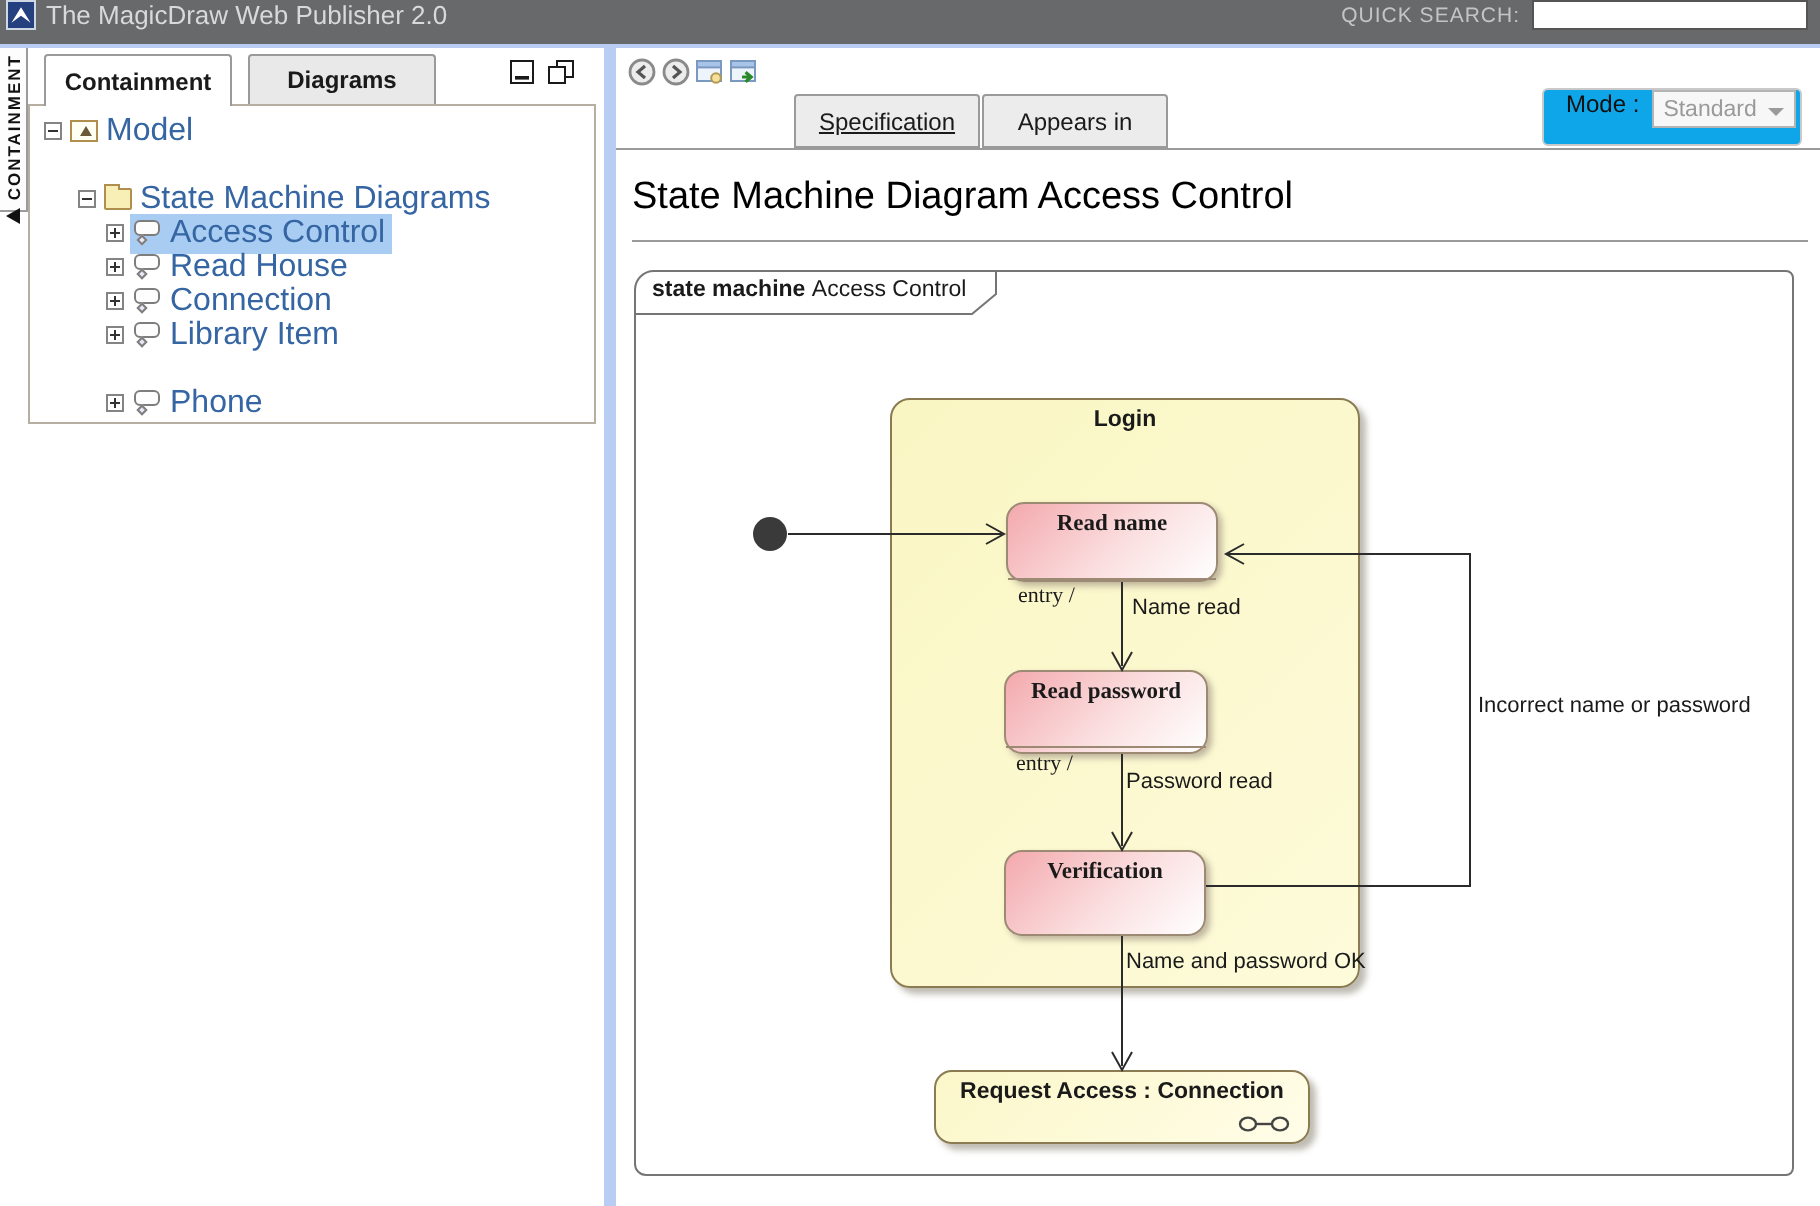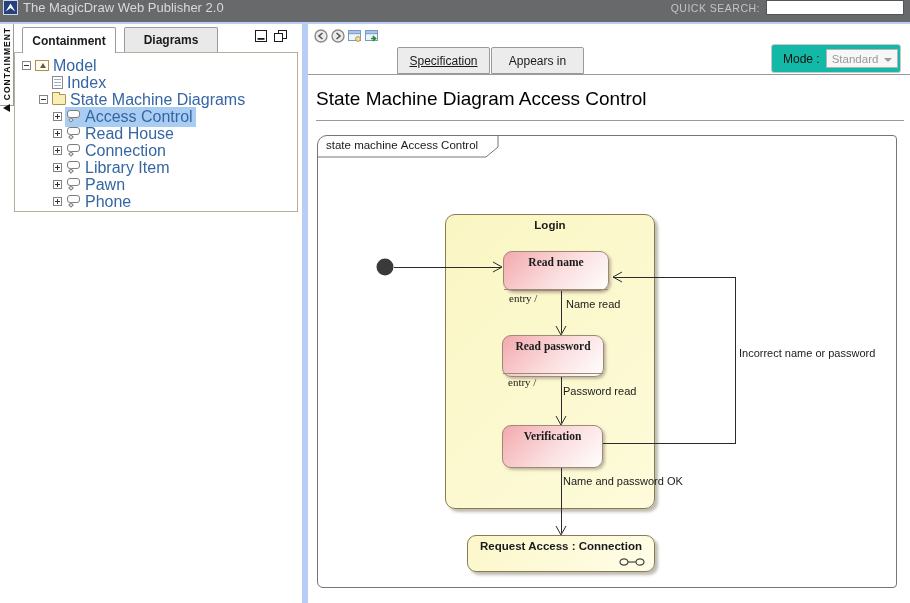--- a/index.html
+++ b/index.html
@@ -52,35 +52,35 @@
   .divider { position:absolute; left:302px; top:24px; width:6px; height:579px; background:#b9cdf4; }
 
   
   .toolbar { position:absolute; left:314px; top:29px; display:flex; gap:3px; align-items:center; }
   .tbtn { width:14px; height:14px; display:block; }
 
   .rtabs-line { position:absolute; left:308px; top:74px; width:602px; height:1px; background:#9a9a9a; }
   .rtab { position:absolute; top:47px; height:27px; border:1px solid #9a9a9a; background:#ececec; font-size:12px; color:#1a1a1a; display:flex; align-items:center; justify-content:center; border-radius:2px 2px 0 0; }
   .rtab.active { background:#fff; height:28px; z-index:2; border-bottom:none; }
 
-  .modebox { position:absolute; left:771px; top:44px; width:130px; height:29px; background:#14b8a6; border:1px solid #c9c9c9; border-radius:3px; display:flex; align-items:center; gap:6px; padding-left:11px; }
+  .modebox { position:absolute; left:771px; top:44px; width:130px; height:29px; background:#0ea5e9; border:1px solid #c9c9c9; border-radius:3px; display:flex; gap:6px; padding-left:11px; }
   .mode-label { font-size:12px; color:#111; }
   .mode-select { width:72px; height:19px; background:#f7f7f7; border:1px solid #b4b4b4; font-size:11.5px; color:#9a9a9a; display:flex; align-items:center; padding-left:5px; position:relative; }
   .mode-select .arr { position:absolute; right:5px; top:8px; width:0; height:0; border-left:4px solid transparent; border-right:4px solid transparent; border-top:4px solid #9a9a9a; }
 
   .pagehead { position:absolute; left:316px; top:88px; font-size:19px; color:#000; }
   .headrule { position:absolute; left:316px; top:120px; width:588px; height:1px; background:#9a9a9a; }
 
   
   .frame { position:absolute; left:317px; top:135px; width:580px; height:453px; border:1px solid #757575; border-radius:10px 4px 4px 6px; }
   .frame-tab-label { position:absolute; left:326px; top:139px; font-size:11.5px; color:#1a1a1a; white-space:nowrap; }
-  .frame-tab-label b { font-weight:normal; }
+  .frame-tab-label b { font-weight:bold; }
 
   .state { position:absolute; border-radius:9px; }
-  .st-login { left:445px; top:214px; width:210px; height:295px; background:linear-gradient(135deg,#faf6c3,#fdfbda); border:1px solid #8a7b52; box-shadow:3px 3px 3px rgba(110,105,85,.45); border-radius:10px; }
+  .st-login { left:445px; top:199px; width:235px; height:295px; background:linear-gradient(135deg,#faf6c3,#fdfbda); border:1px solid #8a7b52; box-shadow:3px 3px 3px rgba(110,105,85,.45); border-radius:10px; }
   .st-title { text-align:center; font-size:11.5px; font-weight:bold; color:#1a1a1a; padding-top:4px; }
   .st-pink { background:linear-gradient(135deg,#f3a9ad 0%,#fbdfe0 55%,#ffffff 100%); border:1px solid #9c8a74; box-shadow:2px 2px 3px rgba(120,100,95,.45);font-family:Liberation Serif, serif; }
   .st-readname { left:503px; top:251px; width:106px; height:40px; }
   .st-readpwd { left:502px; top:335px; width:102px; height:42px; }
   .st-verif { left:502px; top:425px; width:101px; height:43px; }
   .st-entry { font-size:11px; color:#1a1a1a; border-top:1px solid #9c8a74; margin-top:21px; padding:2px 0 0 5px; }
   .st-request { left:467px; top:535px; width:188px; height:37px; background:linear-gradient(135deg,#fbf7c9,#fffdе8); background:linear-gradient(135deg,#fbf7c9,#fffde8); border:1px solid #8a7b52; box-shadow:3px 3px 3px rgba(110,105,85,.45); }
   .subicon { position:absolute; right:9px; bottom:4px; }
 
   .tlabel-d { position:absolute; font-size:11px; color:#1a1a1a; white-space:nowrap; }
@@ -133,27 +133,20 @@
   </div>
 
   <div class="treebox">
     <div class="tree-row lvl0" style="top:4px">
       <span class="expander minus"></span>
       <span class="row-core">
           <span class="ticon icon-model"></span>
       <span class="tlabel">Model</span>
         </span>
     </div>
-    <div class="tree-row lvl1" style="top:21px">
-      <span class="exp-space"></span>
-      <span class="row-core">
-          <span class="ticon icon-doc"></span>
-      <span class="tlabel">Index</span>
-        </span>
-    </div>
     <div class="tree-row lvl1" style="top:38px">
       <span class="expander minus"></span>
       <span class="row-core">
           <span class="ticon icon-folder"></span>
       <span class="tlabel">State Machine Diagrams</span>
         </span>
     </div>
     <div class="tree-row lvl2" style="top:55px">
       <span class="expander plus"></span>
       <span class="row-core selected">
@@ -185,30 +178,20 @@
         </span>
     </div>
     <div class="tree-row lvl2" style="top:106px">
       <span class="expander plus"></span>
       <span class="row-core">
           <span class="ticon icon-sm">
             <span class="smrect"></span>
             <span class="smdia"></span>
           </span>
       <span class="tlabel">Library Item</span>
-        </span>
-    </div>
-    <div class="tree-row lvl2" style="top:123px">
-      <span class="expander plus"></span>
-      <span class="row-core">
-          <span class="ticon icon-sm">
-            <span class="smrect"></span>
-            <span class="smdia"></span>
-          </span>
-      <span class="tlabel">Pawn</span>
         </span>
     </div>
     <div class="tree-row lvl2" style="top:140px">
       <span class="expander plus"></span>
       <span class="row-core">
           <span class="ticon icon-sm">
             <span class="smrect"></span>
             <span class="smdia"></span>
           </span>
       <span class="tlabel">Phone</span>

